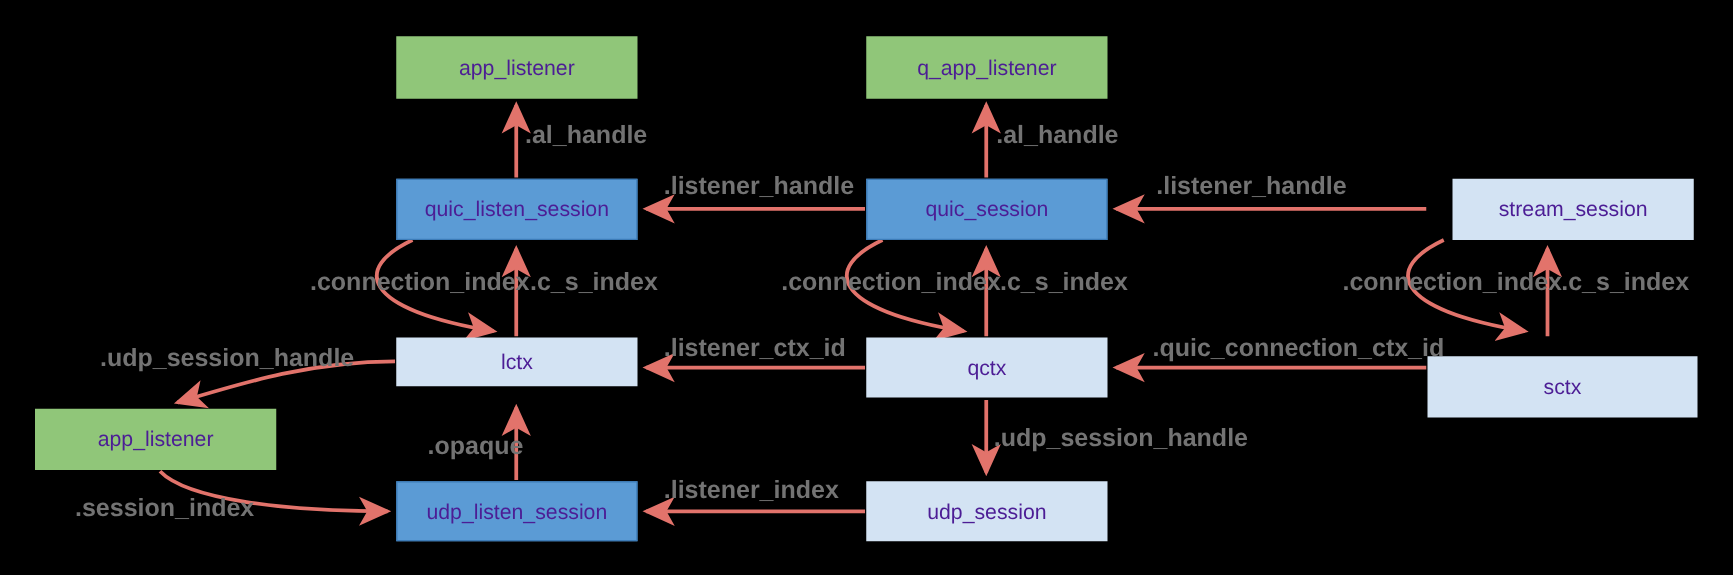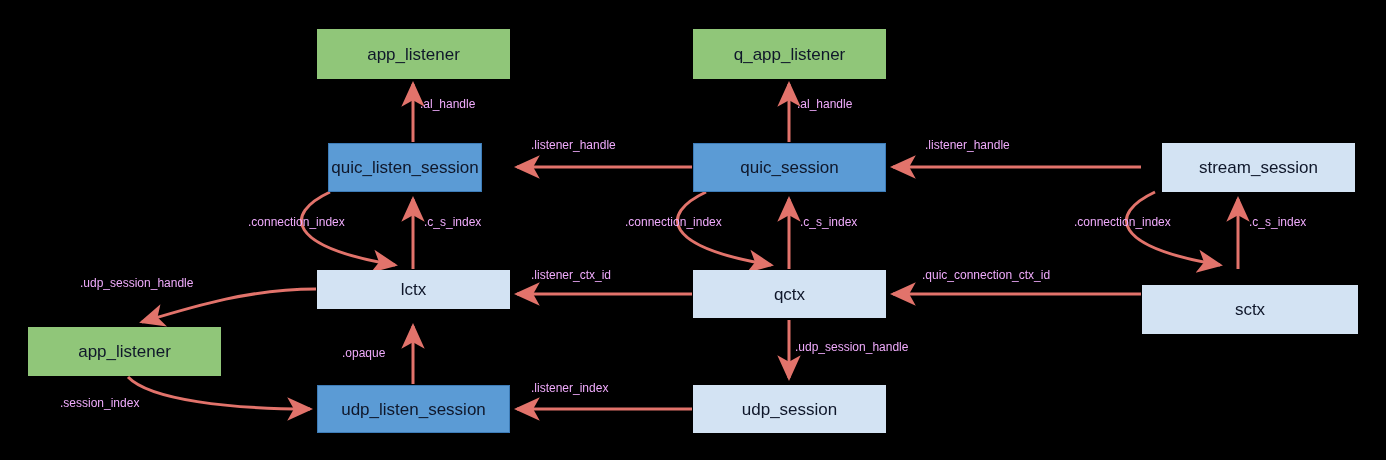--- a/index.html
+++ b/index.html
@@ -1,24 +1,24 @@
 <!DOCTYPE html>
 <html><head>
 <meta charset="utf-8">
 <style>
   html,body{margin:0;padding:0;background:#000;}
   #stage{position:relative;width:1386px;height:460px;background:#000;overflow:hidden;
          font-family:"Liberation Sans", sans-serif;}
   #stage svg{position:absolute;left:0;top:0;width:1386px;height:460px;}
   .node{position:absolute;display:flex;align-items:center;justify-content:center;
-        box-sizing:border-box;font-size:17px;color:#0f172a;line-height:1;}
+        box-sizing:border-box;font-size:17px;color:#4c1d95;line-height:1;}
   .node.green{background:#90c679;}
   .node.dblue{background:#5b9bd5;border:1px solid #3d7cb8;}
   .node.lblue{background:#d3e3f3;}
-  .edge-label{position:absolute;color:#f0abfc;font-size:12px;white-space:nowrap;line-height:1;}
+  .edge-label{position:absolute;color:#737373;font-size:20px;white-space:nowrap;line-height:1;font-weight:bold;}
 </style>
 </head>
 <body>
 
 <div id="stage">
 
   <svg viewBox="0 0 1386 460">
     <defs>
       <marker id="ah" markerWidth="9" markerHeight="9" refX="7.6" refY="4.5" orient="auto" markerUnits="strokeWidth">
         <path d="M0,0.6 L8.6,4.5 L0,8.4 L2.2,4.5 Z" fill="#e2736b"></path>
@@ -54,21 +54,21 @@
 
       <line x1="692" y1="409" x2="517" y2="409"></line>
 
       <path d="M128,377 C150,400 230,409 310,409"></path>
     </g>
   </svg>
 
   <div id="nodes">
       <div class="node green" style="left: 317px; top: 29px; width: 193px; height: 50px;">app_listener</div>
       <div class="node green" style="left: 693px; top: 29px; width: 193px; height: 50px;">q_app_listener</div>
-      <div class="node dblue" style="left: 317px; top: 143px; width: 154px; height: 49px; margin-left: 11px;">quic_listen_session</div>
+      <div class="node dblue" style="left: 317px; top: 143px; width: 193px; height: 49px;">quic_listen_session</div>
       <div class="node dblue" style="left: 693px; top: 143px; width: 193px; height: 49px;">quic_session</div>
       <div class="node lblue" style="left: 1142px; top: 143px; width: 193px; height: 49px; margin-left: 20px;">stream_session</div>
       <div class="node lblue" style="left: 317px; top: 270px; width: 193px; height: 39px;">lctx</div>
       <div class="node lblue" style="left: 693px; top: 270px; width: 193px; height: 48px;">qctx</div>
       <div class="node lblue" style="left: 1142px; top: 285px; width: 216px; height: 49px;">sctx</div>
       <div class="node green" style="left: 28px; top: 327px; width: 193px; height: 49px;">app_listener</div>
       <div class="node dblue" style="left: 317px; top: 385px; width: 193px; height: 48px;">udp_listen_session</div>
       <div class="node lblue" style="left: 693px; top: 385px; width: 193px; height: 48px;">udp_session</div>
     </div>
   <div id="labels">

